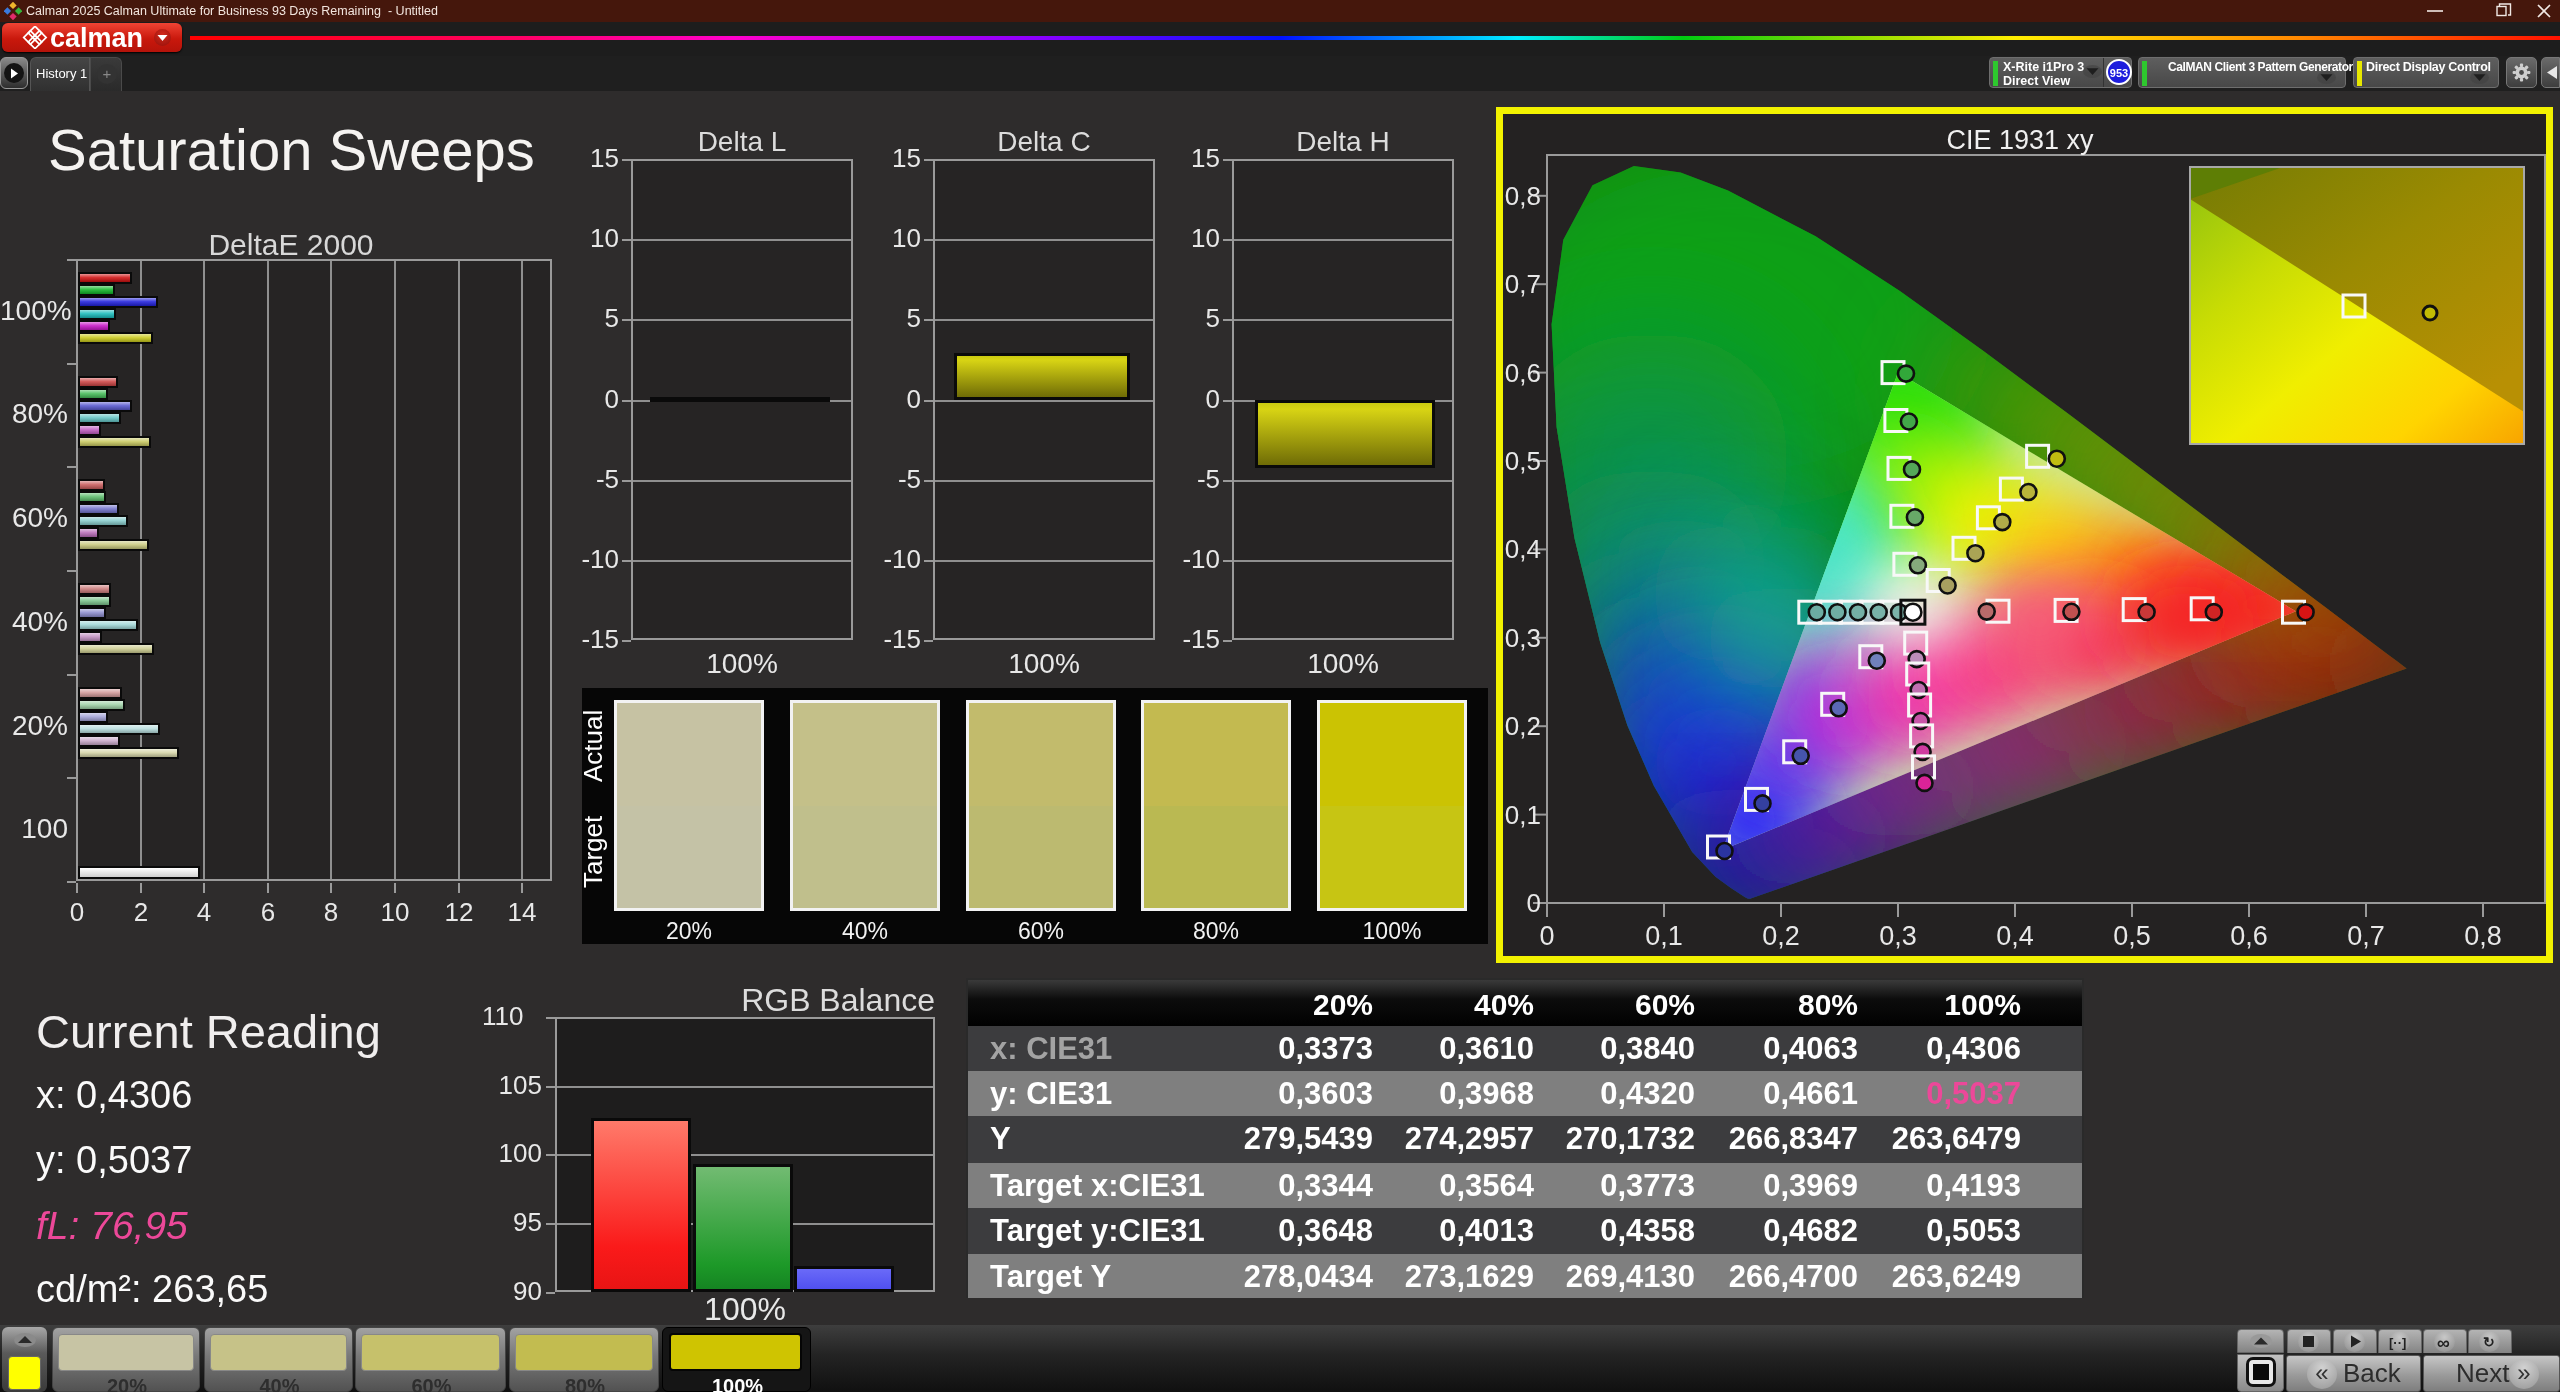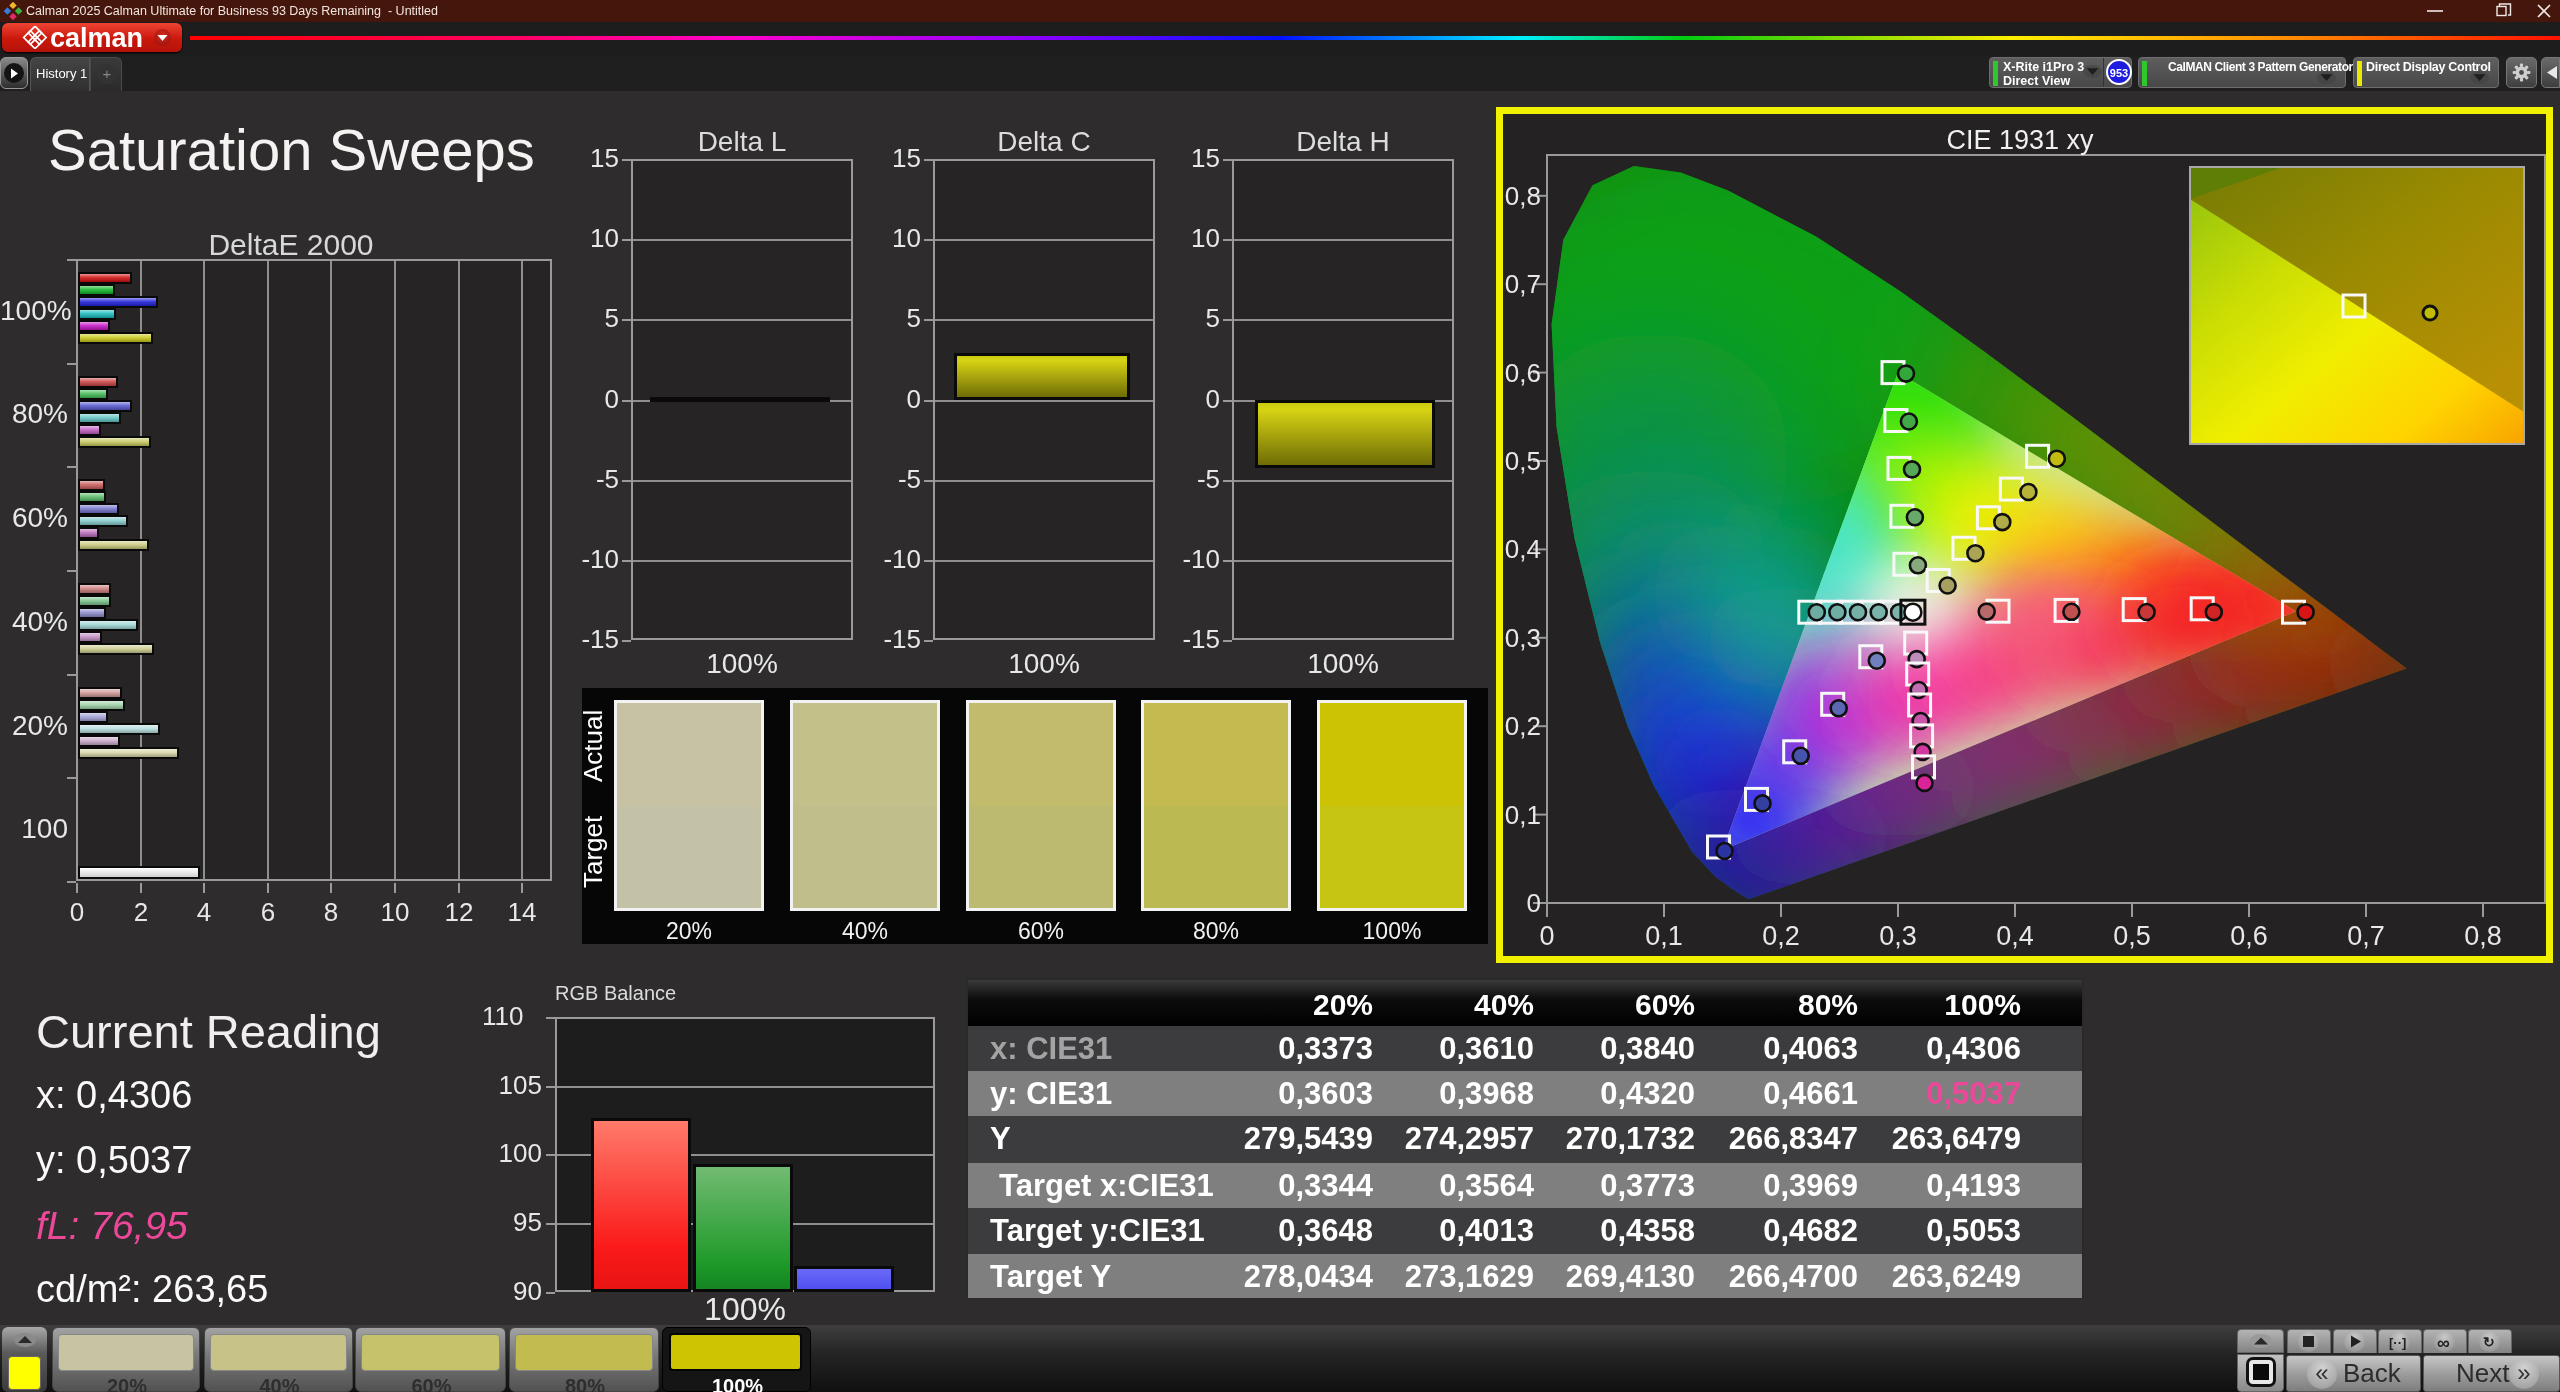--- a/index.html
+++ b/index.html
@@ -455,21 +455,21 @@
         <rect x="847" y="188" width="22" height="22" fill="none" stroke="#f8f8f8" stroke-width="3"></rect>
         <circle cx="934" cy="206" r="7" fill="#c2bc04" stroke="#101010" stroke-width="3"></circle>
       </g>
     </svg>
   </div>
 <div class="ab" style="left:36px;top:1004px;font-size:47px;color:#f0eeee;">Current Reading</div>
 <div class="ab" style="left:36px;top:1074px;font-size:38px;color:#fafafa;">x: 0,4306</div>
 <div class="ab" style="left:36px;top:1139px;font-size:38px;color:#fafafa;">y: 0,5037</div>
 <div class="ab" style="left:36px;top:1204px;font-size:39px;color:#ec4899;font-style:italic;">fL: 76,95</div>
 <div class="ab" style="left:36px;top:1268px;font-size:38px;color:#fafafa;">cd/m²: 263,65</div>
-<div class="ab" style="left:555px;top:982px;width:380px;text-align:left;font-size:20px;color:#dcdcdc;">RGB Balance</div>
+<div class="ab" style="left:555px;top:982px;width:380px;text-align:right;font-size:32px;color:#dcdcdc;">RGB Balance</div>
 <div class="ab" style="left:555px;top:1017px;width:380px;height:275px;background:#1e1d1d;border:2px solid #9a9a9a;"></div>
 <div class="ab" style="left:557px;top:1086px;width:376px;height:2px;background:#8f8f8f;"></div>
 <div class="ab" style="left:557px;top:1154px;width:376px;height:2px;background:#8f8f8f;"></div>
 <div class="ab" style="left:557px;top:1223px;width:376px;height:2px;background:#8f8f8f;"></div>
 <div class="ab" style="left:546px;top:1017px;width:9px;height:2px;background:#9a9a9a;"></div>
 <div class="ab" style="left:482px;top:1001px;width:60px;font-size:26px;color:#e8e8e8;">110</div>
 <div class="ab" style="left:546px;top:1086px;width:9px;height:2px;background:#9a9a9a;"></div>
 <div class="ab" style="left:482px;top:1070px;width:60px;text-align:right;font-size:26px;color:#e8e8e8;">105</div>
 <div class="ab" style="left:546px;top:1154px;width:9px;height:2px;background:#9a9a9a;"></div>
 <div class="ab" style="left:482px;top:1138px;width:60px;text-align:right;font-size:26px;color:#e8e8e8;">100</div>
@@ -503,21 +503,21 @@
 <div class="ab" style="left:1628px;top:1076px;width:230px;text-align:right;font-size:31px;font-weight:bold;color:#fff;">0,4661</div>
 <div class="ab" style="left:1791px;top:1076px;width:230px;text-align:right;font-size:31px;font-weight:bold;color:#ec4899;">0,5037</div>
 <div class="ab" style="left:968px;top:1116px;width:1114px;height:47px;background:#3c3c3e;"></div>
 <div class="ab" style="left:990px;top:1121px;font-size:31px;font-weight:bold;color:#fff;">Y</div>
 <div class="ab" style="left:1143px;top:1121px;width:230px;text-align:right;font-size:31px;font-weight:bold;color:#fff;">279,5439</div>
 <div class="ab" style="left:1304px;top:1121px;width:230px;text-align:right;font-size:31px;font-weight:bold;color:#fff;">274,2957</div>
 <div class="ab" style="left:1465px;top:1121px;width:230px;text-align:right;font-size:31px;font-weight:bold;color:#fff;">270,1732</div>
 <div class="ab" style="left:1628px;top:1121px;width:230px;text-align:right;font-size:31px;font-weight:bold;color:#fff;">266,8347</div>
 <div class="ab" style="left:1791px;top:1121px;width:230px;text-align:right;font-size:31px;font-weight:bold;color:#fff;">263,6479</div>
 <div class="ab" style="left:968px;top:1163px;width:1114px;height:45px;background:#7f7f7f;"></div>
-<div class="ab" style="left:990px;top:1168px;font-size:31px;font-weight:bold;color:#fff;margin-left:9px;">Target x:CIE31</div>
+<div class="ab" style="left:990px;top:1168px;font-size:31px;font-weight:bold;color:#fff;">Target x:CIE31</div>
 <div class="ab" style="left:1143px;top:1168px;width:230px;text-align:right;font-size:31px;font-weight:bold;color:#fff;">0,3344</div>
 <div class="ab" style="left:1304px;top:1168px;width:230px;text-align:right;font-size:31px;font-weight:bold;color:#fff;">0,3564</div>
 <div class="ab" style="left:1465px;top:1168px;width:230px;text-align:right;font-size:31px;font-weight:bold;color:#fff;">0,3773</div>
 <div class="ab" style="left:1628px;top:1168px;width:230px;text-align:right;font-size:31px;font-weight:bold;color:#fff;">0,3969</div>
 <div class="ab" style="left:1791px;top:1168px;width:230px;text-align:right;font-size:31px;font-weight:bold;color:#fff;">0,4193</div>
 <div class="ab" style="left:968px;top:1208px;width:1114px;height:46px;background:#3c3c3e;"></div>
 <div class="ab" style="left:990px;top:1213px;font-size:31px;font-weight:bold;color:#fff;">Target y:CIE31</div>
 <div class="ab" style="left:1143px;top:1213px;width:230px;text-align:right;font-size:31px;font-weight:bold;color:#fff;">0,3648</div>
 <div class="ab" style="left:1304px;top:1213px;width:230px;text-align:right;font-size:31px;font-weight:bold;color:#fff;">0,4013</div>
 <div class="ab" style="left:1465px;top:1213px;width:230px;text-align:right;font-size:31px;font-weight:bold;color:#fff;">0,4358</div>

